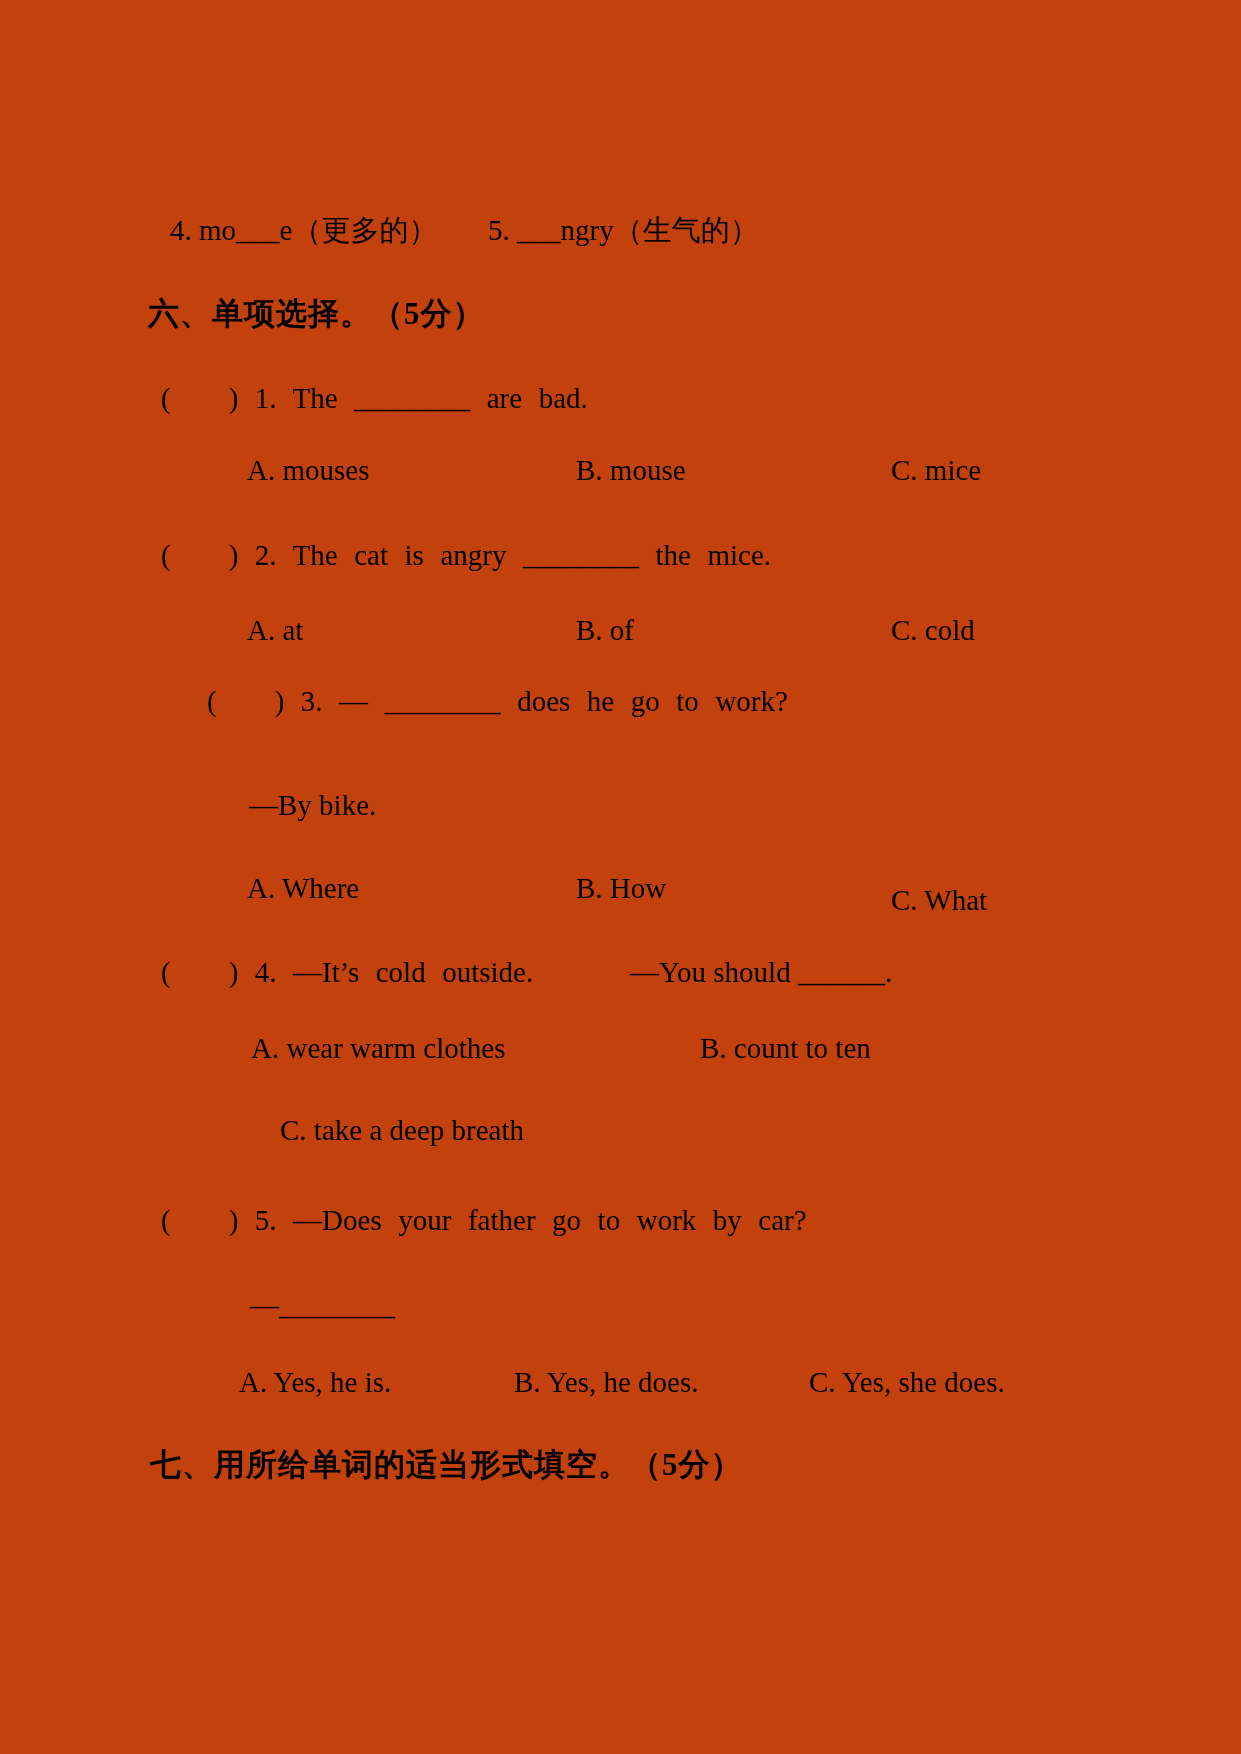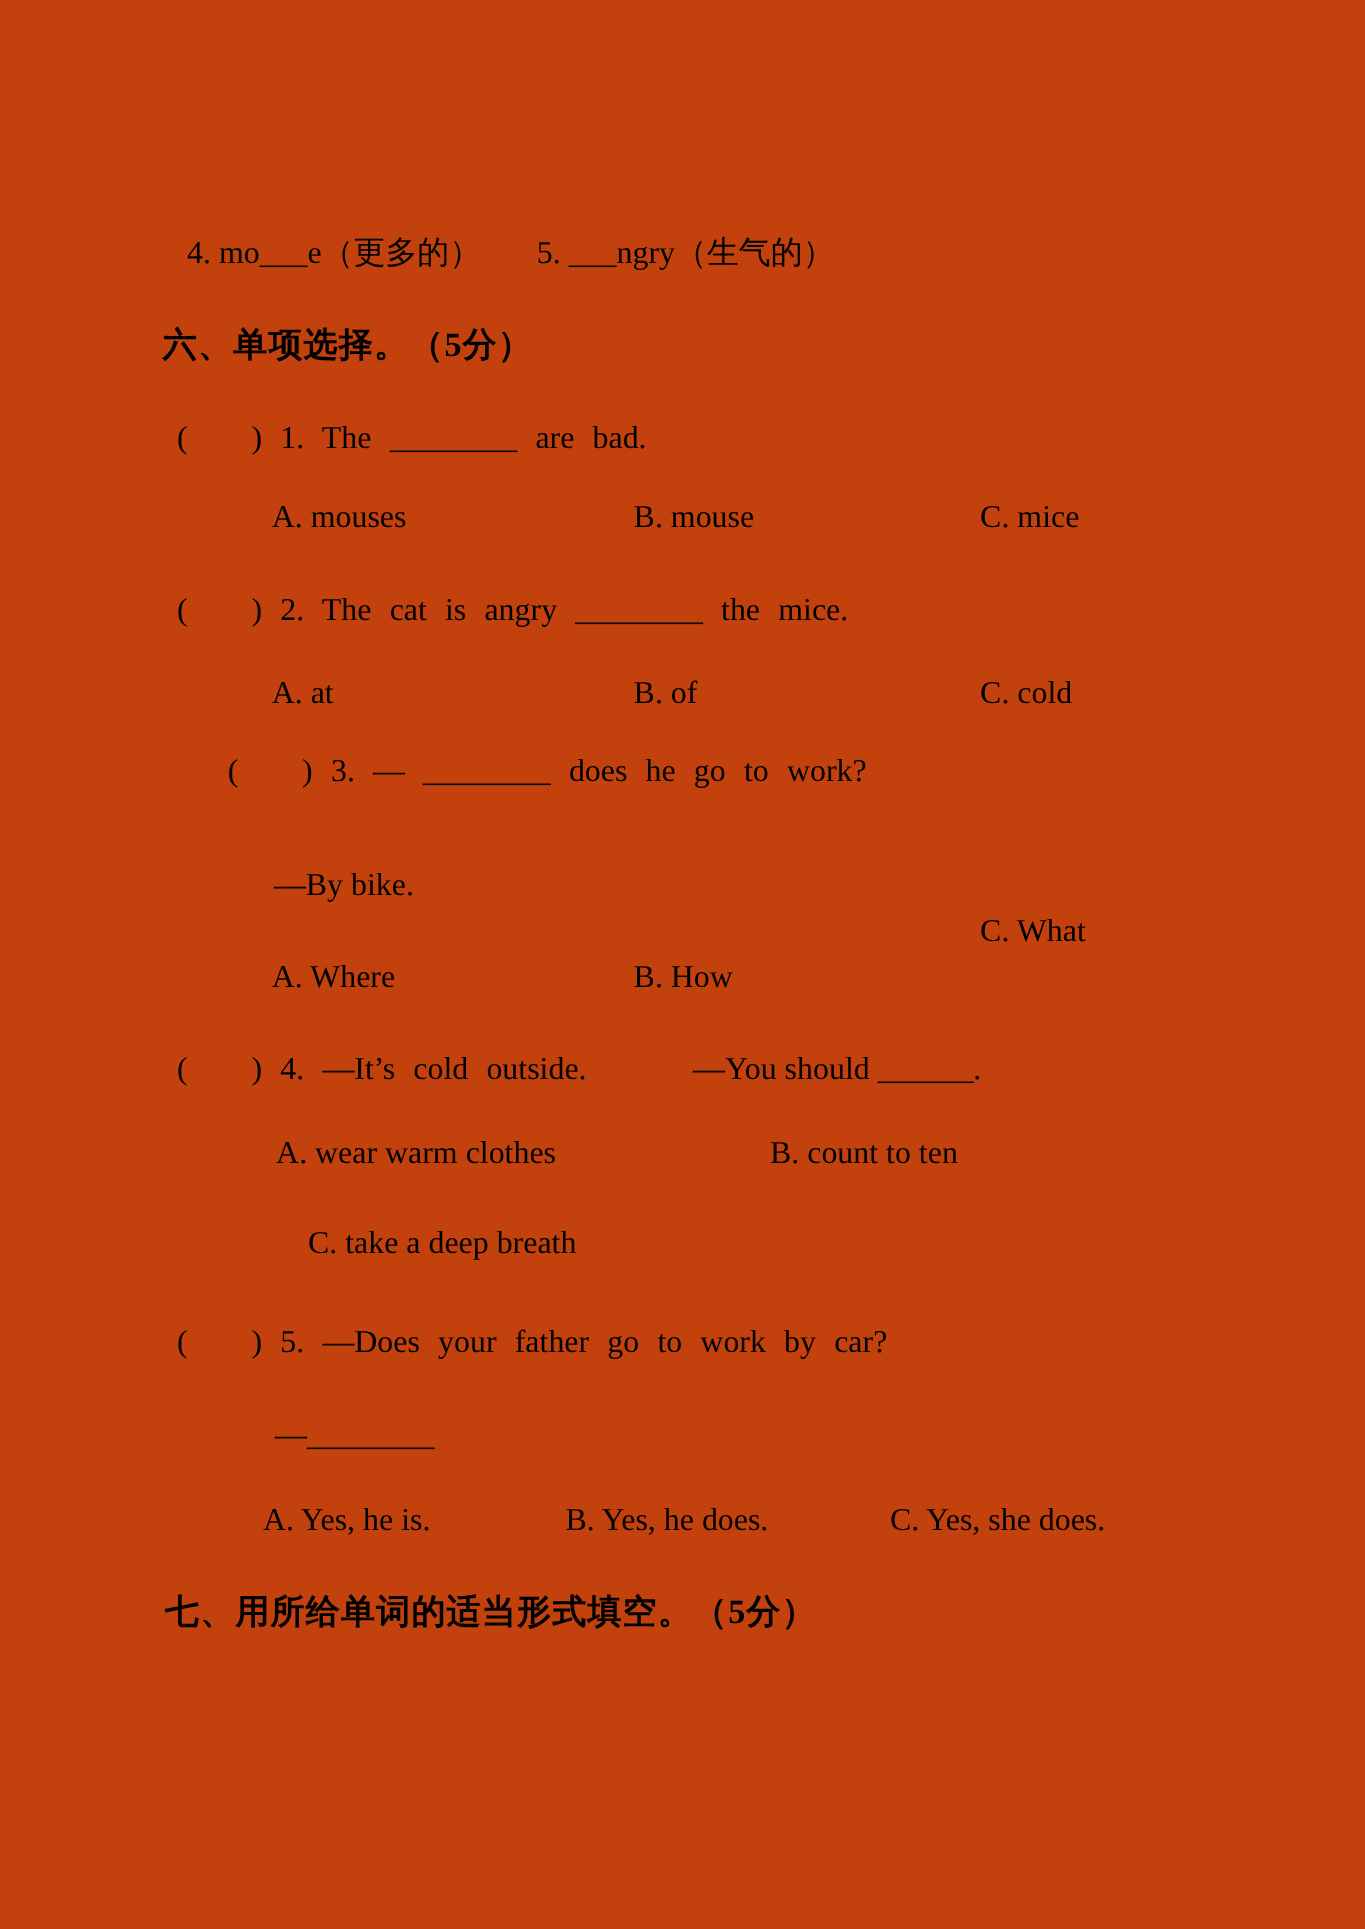--- a/index.html
+++ b/index.html
@@ -48,21 +48,21 @@
 
   <span class="t wide" style="left:161px; top:537px;">(　　) 2. The cat is angry ________ the mice.</span>
   <span class="t" style="left:247px; top:612px;">A. at</span>
   <span class="t" style="left:576px; top:612px;">B. of</span>
   <span class="t" style="left:891px; top:612px;">C. cold</span>
 
   <span class="t wide" style="left:161px; top:683px;margin-left:46px;">(　　) 3. — ________ does he go to work?</span>
   <span class="t" style="left:249px; top:787px;">—By bike.</span>
   <span class="t" style="left:247px; top:870px;">A. Where</span>
   <span class="t" style="left:576px; top:870px;">B. How</span>
-  <span class="t" style="left:891px; top:828px;font-family:Liberation Serif, serif;">C. What</span>
+  <span class="t" style="left:891px; top:882px;font-family:Liberation Serif, serif;">C. What</span>
 
   <span class="t wide" style="left:161px; top:954px;">(　　) 4. —It’s cold outside.</span>
   <span class="t" style="left:251px; top:1030px;">A. wear warm clothes</span>
   <span class="t" style="left:630px; top:954px;">—You should ______.</span>
   <span class="t" style="left:700px; top:1030px;">B. count to ten</span>
   <span class="t" style="left:280px; top:1112px;">C. take a deep breath</span>
 
   <span class="t wide" style="left:161px; top:1202px;">(　　) 5. —Does your father go to work by car?</span>
   <span class="t" style="left:250px; top:1287px;">—________</span>
   <span class="t" style="left:239px; top:1364px;">A. Yes, he is.</span>

